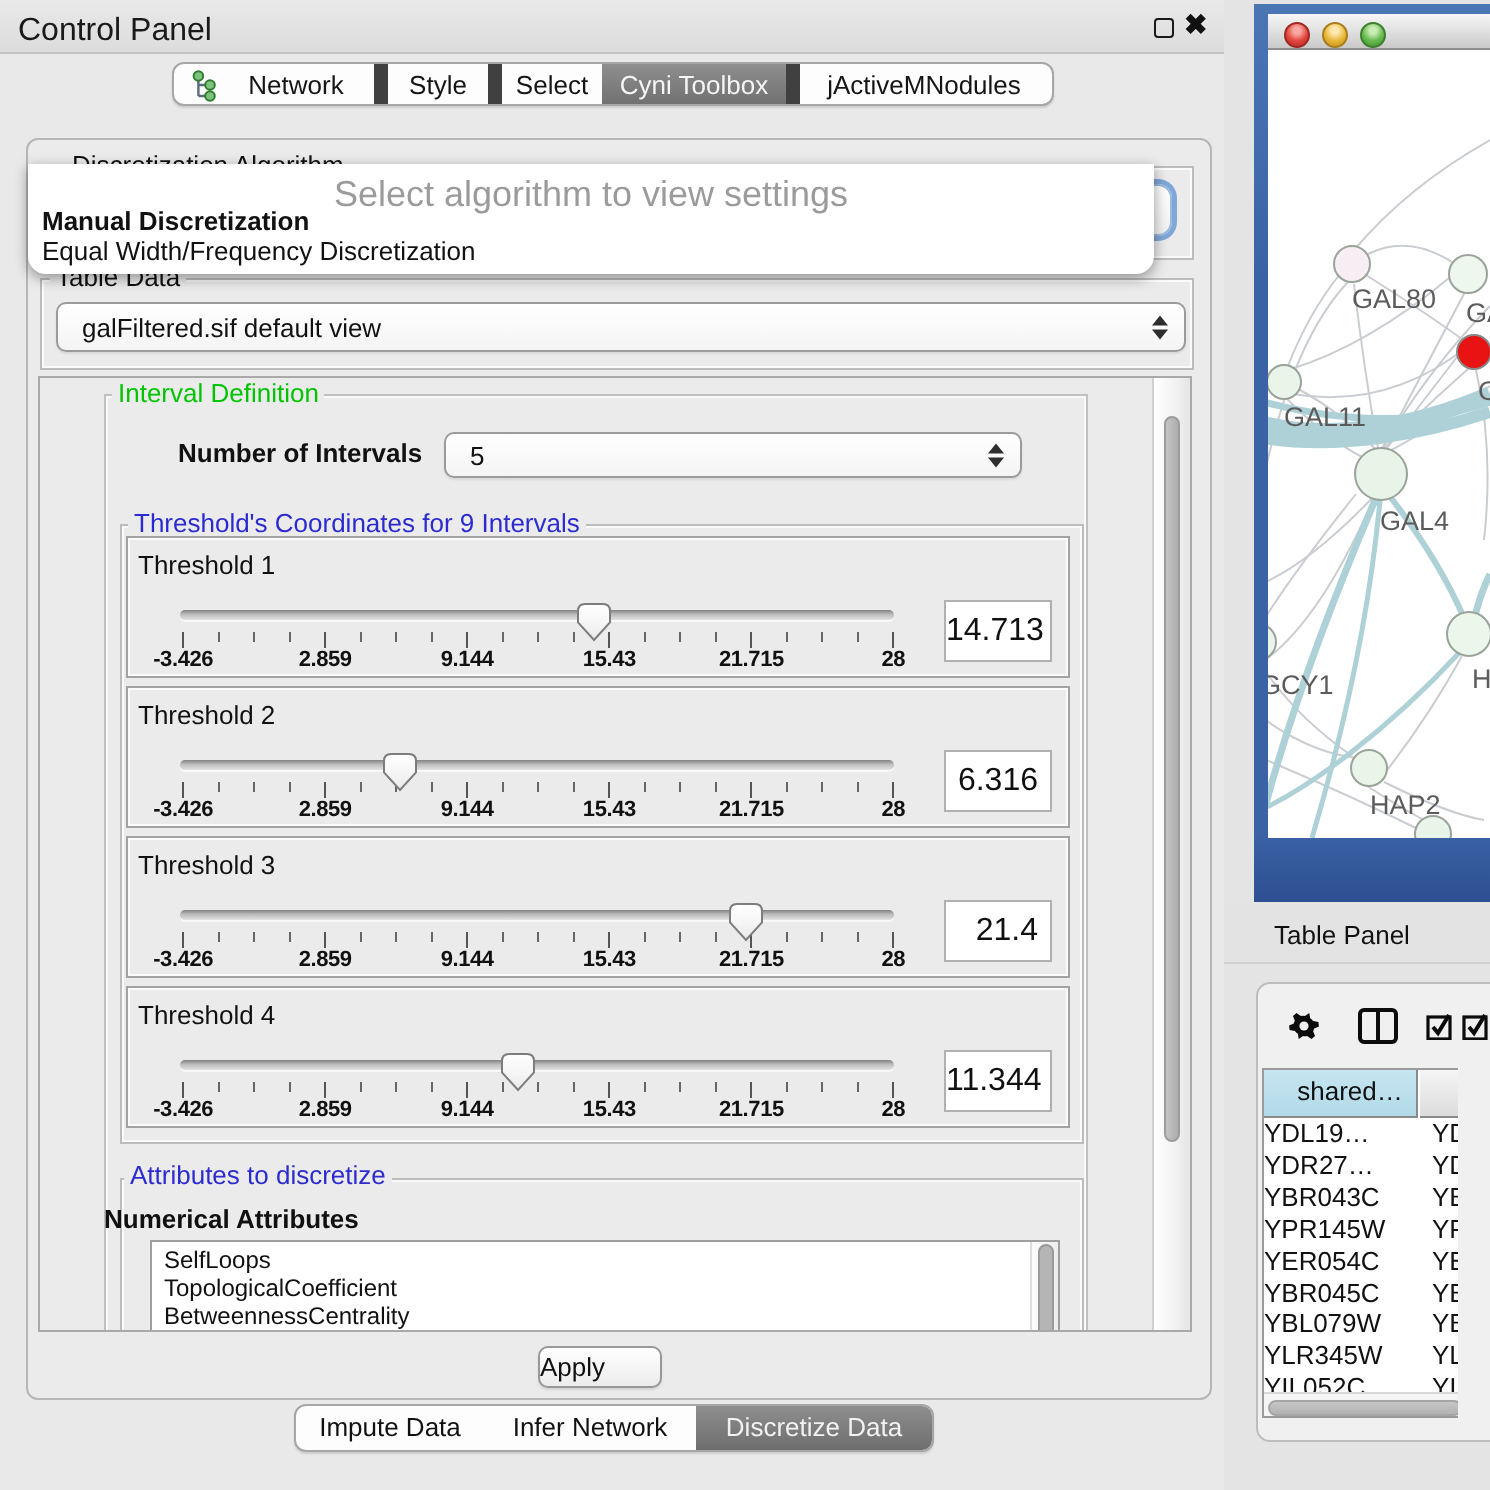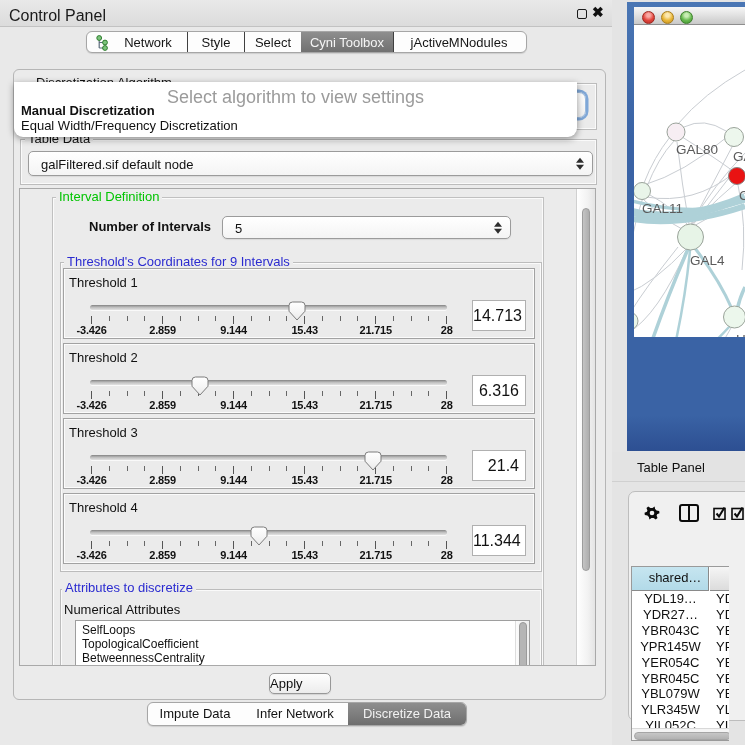--- a/index.html
+++ b/index.html
@@ -13,21 +13,21 @@
 .arrows .dn{display:block;width:0;height:0;border-left:4px solid transparent;border-right:4px solid transparent;border-top:5px solid #2e2e2e}
 .tbox{position:absolute;left:43px;width:472px;height:71px;border:1px solid #a2a2a2;box-shadow:inset 0 0 0 1px rgba(255,255,255,.8)}
 .tbox .tt{position:absolute;left:5px;top:6px;font-weight:normal}
 .track{position:absolute;left:26px;top:36px;width:357px;height:5px;border-radius:3px;background:linear-gradient(#828282,#bdbdbd 45%,#e2e2e2);box-shadow:0 1px 0 rgba(255,255,255,.7)}
 .minor{position:absolute;left:27px;top:47px;width:358px;height:5px;background:repeating-linear-gradient(to right,#666 0,#666 1px,transparent 1px,transparent 17.755px)}
 .major{position:absolute;left:27px;top:47px;width:358px;height:8px;background:repeating-linear-gradient(to right,#555 0,#555 1px,transparent 1px,transparent 71.02px)}
 .slab{position:absolute;top:55px;transform:translateX(-50%);font-size:11px;font-weight:bold;letter-spacing:-0.2px}
 .vbox{position:absolute;left:408px;top:31px;width:54px;height:31px;background:#fff;border:1px solid #b0b0b0;font-size:16px;text-align:right;line-height:30px;padding-right:6px}
 .thumb{position:absolute;top:32px;transform:translateX(-50%)}
 .toptab{height:22px;line-height:21px;text-align:center;color:#151515}
-.sep{border-left:1px solid #404040}
+.sep{border-left:7px solid #404040}
 svg{display:block}
 </style></head><body>
 
 <div class="abs" style="left:0;top:0;width:612px;height:745px;background:#e9e9e9"></div>
 <div class="abs" style="left:0;top:0;width:612px;height:27px;background:linear-gradient(#e9e9e9,#dcdcdc);border-bottom:1px solid #c2c2c2"></div>
 <div class="abs" style="left:9px;top:7px;font-size:16px;color:#1a1a1a">Control Panel</div>
 <div class="abs" style="left:577px;top:9px;width:10px;height:10px;border:1.6px solid #1a1a1a;border-radius:2px"></div>
 <div class="abs" style="left:592px;top:4px;font-size:14px;font-weight:bold;color:#111">✖</div>
 
 <div class="abs" style="left:86px;top:31px;width:441px;height:22px;background:#fdfdfd;border:1px solid #a6a6a6;border-radius:6px;display:flex;overflow:hidden;box-shadow:0 1px 1px rgba(0,0,0,.12)">
@@ -49,21 +49,21 @@
 <div class="abs" style="left:13px;top:69px;width:593px;height:631px;background:#ebebeb;border:1px solid #b6b6b6;border-radius:6px"></div>
 
 <div class="fieldset" style="left:20px;top:83px;width:577px;height:47px"></div>
 <div class="ftitle" style="left:33px;top:76px">Discretization Algorithm</div>
 
 <div class="abs" style="left:28px;top:92px;width:558px;height:26px;border-radius:7px;background:linear-gradient(#fff,#f0f0f0);border:1px solid #99b9dd;box-shadow:0 0 0 2.5px rgba(100,150,210,.8)"></div>
 
 <div class="fieldset" style="left:20px;top:139px;width:577px;height:46px"></div>
 <div class="ftitle" style="left:25px;top:132px">Table Data</div>
 <div class="combo" style="left:28px;top:151px;width:565px;height:25px">
-  <span class="txt">galFiltered.sif default node</span>
+  <span class="txt">galFiltered.sif default view</span>
   <span class="arrows">
       <span class="up"></span>
       <span class="dn"></span>
     </span>
 </div>
 
 <div class="abs" style="left:19px;top:188px;width:577px;height:478px;border:1px solid #a9a9a9;background:#ebebeb;overflow:hidden">
 <div class="abs" style="left:0;top:0;width:575px;height:476px" id="vp">
 
   <div class="fieldset" style="left:32px;top:8px;width:492px;height:500px;border-color:#c0c0c0"></div>
@@ -150,21 +150,21 @@
         <span class="slab" style="left:311.7px">21.715</span>
         <span class="slab" style="left:382.7px">28</span>
   <svg class="thumb" style="left:195.4px" width="18" height="20" viewBox="0 0 18 20">
           <path d="M1,4.5 Q1,1 4.5,1 L13.5,1 Q17,1 17,4.5 L17,10.2 L9,19 L1,10.2 Z" fill="url(#thg)" stroke="#7d7d7d" stroke-width="1"></path>
         </svg>
   <div class="vbox">11.344</div>
 </div>
 
   <div class="fieldset" style="left:40px;top:400px;width:482px;height:108px"></div>
   <div class="ftitle" style="left:42px;top:391.5px;color:#2b2bd0">Attributes to discretize</div>
-  <div class="abs" style="left:44px;top:412.5px;font-weight:normal">Numerical Attributes</div>
+  <div class="abs" style="left:32px;top:412.5px;font-weight:bold">Numerical Attributes</div>
   <div class="abs" style="left:55px;top:430.5px;width:455px;height:78px;background:#fff;border:1px solid #9e9e9e">
     <div style="padding:2px 0 0 6px;line-height:14.3px;font-size:12px">SelfLoops<br>TopologicalCoefficient<br>BetweennessCentrality<br>NeighborhoodConnectivity</div>
     <div class="abs" style="right:0;top:0;width:14px;height:100%;background:linear-gradient(90deg,#fbfbfb,#eee);border-left:1px solid #ddd">
       <div class="abs" style="left:3px;top:1px;width:8px;height:70px;background:#b5b5b5;border-radius:4px;border:1px solid #9a9a9a"></div>
     </div>
   </div>
 
 </div>
 
 <div class="abs" style="right:0;top:0;width:19px;height:476px;background:linear-gradient(90deg,#fff, #f2f2f2 60%, #e4e4e4);border-left:1px solid #d0d0d0"></div>
@@ -185,21 +185,21 @@
 <div class="abs" style="left:21px;top:117.5px;z-index:51">Equal Width/Frequency Discretization</div>
 
 <div class="abs" style="left:612px;top:0;width:133px;height:745px;background:#e4e4e4"></div>
 
 <div class="abs" style="left:627px;top:2px;width:118px;height:449px;background:linear-gradient(#4a76b4,#3a63a5 30%,#3a63a5 92%,#2d4f92)"></div>
 <div class="abs" style="left:634px;top:7px;width:111px;height:18px;background:linear-gradient(#f6f6f6 0%,#e3e3e3 45%,#c9c9c9 100%);border-bottom:1px solid #8e8e8e"></div>
 <div class="abs" style="left:642px;top:11px;width:13px;height:13px;border-radius:50%;background:radial-gradient(circle at 50% 30%,#f9a9a4 0 18%,#e2453c 55%,#b02b25);border:0.5px solid #9d2922"></div>
 <div class="abs" style="left:661px;top:11px;width:13px;height:13px;border-radius:50%;background:radial-gradient(circle at 50% 30%,#fce8b0 0 18%,#e9b637 55%,#c08c1d);border:0.5px solid #a87d1c"></div>
 <div class="abs" style="left:680px;top:11px;width:13px;height:13px;border-radius:50%;background:radial-gradient(circle at 50% 30%,#c8edb4 0 18%,#66b94e 55%,#3f8f2e);border:0.5px solid #3d7f2c"></div>
 
-<div class="abs" style="left:634px;top:25px;width:111px;height:312px;background:#fff;overflow:hidden">
+<div class="abs" style="left:634px;top:25px;width:111px;height:394px;background:#fff;overflow:hidden">
 <svg width="111" height="394" viewBox="0 0 111 394">
 <g fill="none" stroke="#c9cdd2" stroke-width="1">
 <path d="M 111,45 Q 70,68 43,100"></path>
 <path d="M 40,116 Q 8,150 -6,235"></path>
 <path d="M 43,117 Q 48,160 55,199"></path>
 <path d="M 57,200 L 99,120"></path>
 <path d="M 58,201 L 101,145"></path>
 <path d="M 55,201 Q 38,182 16,170"></path>
 <path d="M 10,158 Q 20,132 36,112"></path>
 <path d="M 50,102 Q 70,92 92,106"></path>
@@ -266,24 +266,24 @@
 <div class="abs" style="left:679px;top:504px;width:20px;height:18px;border:2.6px solid #0b0b0b;border-radius:3px;background:#f0f0f0">
   <div class="abs" style="left:6.5px;top:0;width:2.4px;height:100%;background:#0b0b0b"></div>
 </div>
 <svg class="abs" style="left:713px;top:506px" width="33" height="14" viewBox="0 0 33 14">
   <rect x="1" y="2.5" width="11" height="11" fill="none" stroke="#0b0b0b" stroke-width="1.6"></rect>
   <path d="M3.5,7.5 L6,10.5 L11.5,1.5" stroke="#0b0b0b" stroke-width="2" fill="none"></path>
   <rect x="19" y="2.5" width="11" height="11" fill="none" stroke="#0b0b0b" stroke-width="1.6"></rect>
   <path d="M21.5,7.5 L24,10.5 L29.5,1.5" stroke="#0b0b0b" stroke-width="2" fill="none"></path>
 </svg>
 
-<div class="abs" style="left:631px;top:566px;width:98px;height:175px;border:1px solid #9a9a9a;border-right:none;background:#fff;overflow:hidden">
+<div class="abs" style="left:631px;top:534px;width:98px;height:175px;border:1px solid #9a9a9a;border-right:none;background:#fff;overflow:hidden">
   <div class="abs" style="left:0;top:0;width:77px;height:24px;background:linear-gradient(#c6e5f0,#b2dae8);border-right:1px solid #8a8a8a;border-bottom:1px solid #8a8a8a;text-align:center;line-height:22px;padding-left:10px">shared…</div>
   <div class="abs" style="left:78px;top:0;width:37px;height:24px;background:linear-gradient(#f5f5f5,#dcdcdc);border-bottom:1px solid #8a8a8a;padding-left:26px;line-height:22px">na</div>
-  <div class="abs" style="left:0;top:24px;width:77px;text-align:center;line-height:15.9px;height:138px">
+  <div class="abs" style="left:0;top:24px;width:77px;line-height:15.9px;height:138px">
     YDL19…<br>YDR27…<br>YBR043C<br>YPR145W<br>YER054C<br>YBR045C<br>YBL079W<br>YLR345W<br>YIL052C
   </div>
   <div class="abs" style="left:84px;top:24px;width:40px;line-height:15.9px;white-space:nowrap">
     YDL1…<br>YDR2…<br>YBR0…<br>YPR1…<br>YER0…<br>YBR0…<br>YBL0…<br>YLR3…<br>YIL0…
   </div>
   <div class="abs" style="left:0;top:161px;width:114px;height:14px;background:#f4f4f4;border-top:1px solid #d8d8d8">
     <div class="abs" style="left:2px;top:2.5px;width:97px;height:8px;background:linear-gradient(#c6c6c6,#b2b2b2);border-radius:4px;border:1px solid #a5a5a5"></div>
   </div>
 </div>
 

